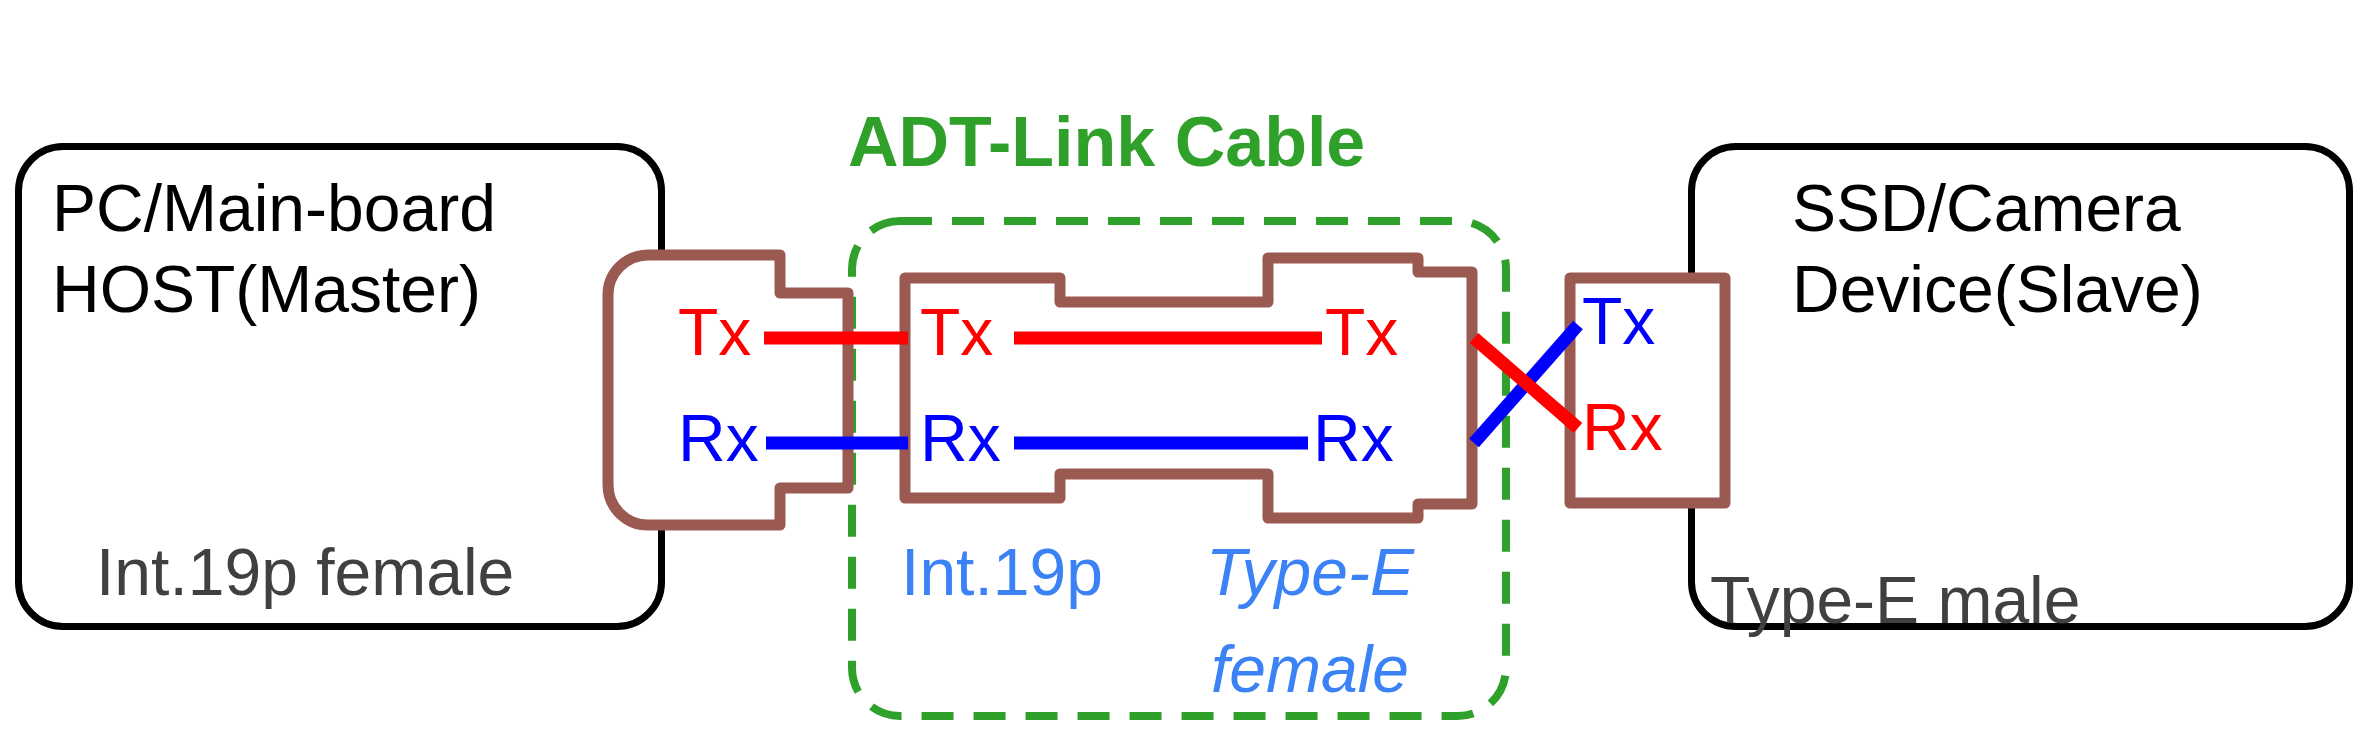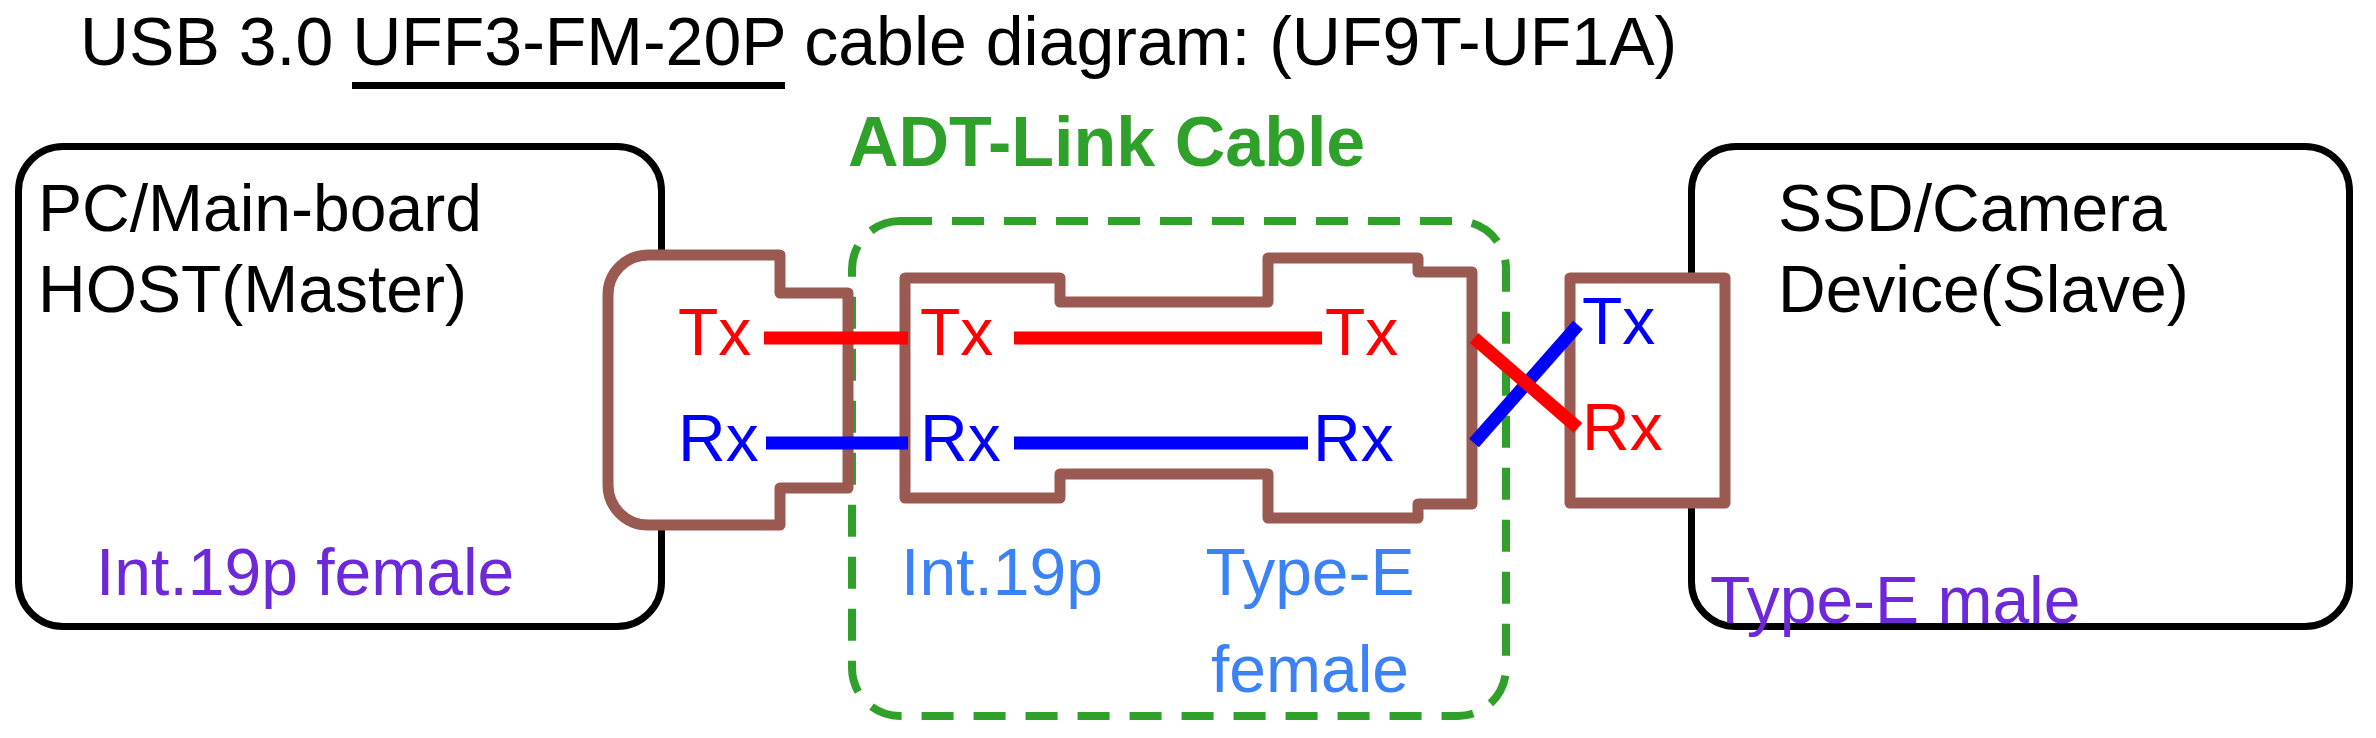--- a/index.html
+++ b/index.html
@@ -26,42 +26,42 @@
   
   .box {
     box-sizing: border-box;
     border: 7px solid #000000;
     border-radius: 48px;
     background: #ffffff;
   }
   .host-box  { left: 15px;   top: 143px; width: 650px; height: 487px; }
   .device-box{ left: 1688px; top: 143px; width: 665px; height: 487px; }
 
-  .box-text { font-size: 66px; line-height: 81px; color: #000000; }
+  .box-text { font-size: 66px; line-height: 81px; color: #000000; margin-left: 14px; }
   .host-text   { left: 38px;   top: 168px; }
   .device-text { left: 1778px; top: 168px; }
 
-  .brown { color: #6d28d9; text-align: center; }
+  .brown { color: #404040; text-align: center; }
   .conn-caption { font-size: 66px; }
   .host-conn-caption   { left: 96px;   top: 534px; }
   .device-conn-caption { left: 1710px; top: 562px; }
 
   
   .adt-label {
     left: 848px; top: 102px; width: 660px;
     font-size: 70px; font-weight: bold;
     color: #2fa12b;
   }
   .cable-conn-label {
     width: 280px; text-align: center;
     font-size: 66px; line-height: 97px;
     color: #3b82f6;
   }
   .cable-conn-left  { left: 862px;  top: 524px; }
-  .cable-conn-right { left: 1170px; top: 524px; }
+  .cable-conn-right { left: 1170px; top: 524px; font-style: italic; }
 
   
   .sig { font-size: 66px; line-height: 72px; }
   .red  { color: #ff0000; }
   .blue { color: #0000ff; }
   .host-tx { left: 678px;  top: 296px; }
   .host-rx { left: 678px;  top: 402px; }
   .cable-tx-left  { left: 920px;  top: 296px; }
   .cable-rx-left  { left: 920px;  top: 402px; }
   .cable-tx-right { left: 1325px; top: 296px; }
@@ -69,21 +69,20 @@
   .device-tx { left: 1582px; top: 285px; }
   .device-rx { left: 1582px; top: 391px; }
 
   svg.overlay { left: 0; top: 0; }
 </style>
 </head>
 <body>
 
 <div class="stage">
 
-  <div class="abs title"><span>USB 3.0 </span><span class="underlined">UFF3-FM-20P</span><span> cable diagram: (UF9T-UF1A)</span></div>
 
   <div class="abs box host-box"></div>
   <div class="abs box device-box"></div>
 
   <svg class="abs overlay" width="2376" height="738" viewBox="0 0 2376 738">
 
     <rect x="852" y="221" width="654" height="495" rx="48" fill="none" stroke="#2fa12b" stroke-width="8" stroke-dasharray="32 20"></rect>
 
     <path d="M 648 255 H 780 V 293 H 848 V 488 H 780 V 525 H 648 A 40 40 0 0 1 608 485 V 295 A 40 40 0 0 1 648 255 Z" fill="#ffffff" stroke="#9a5a52" stroke-width="11" stroke-linejoin="round"></path>
 

